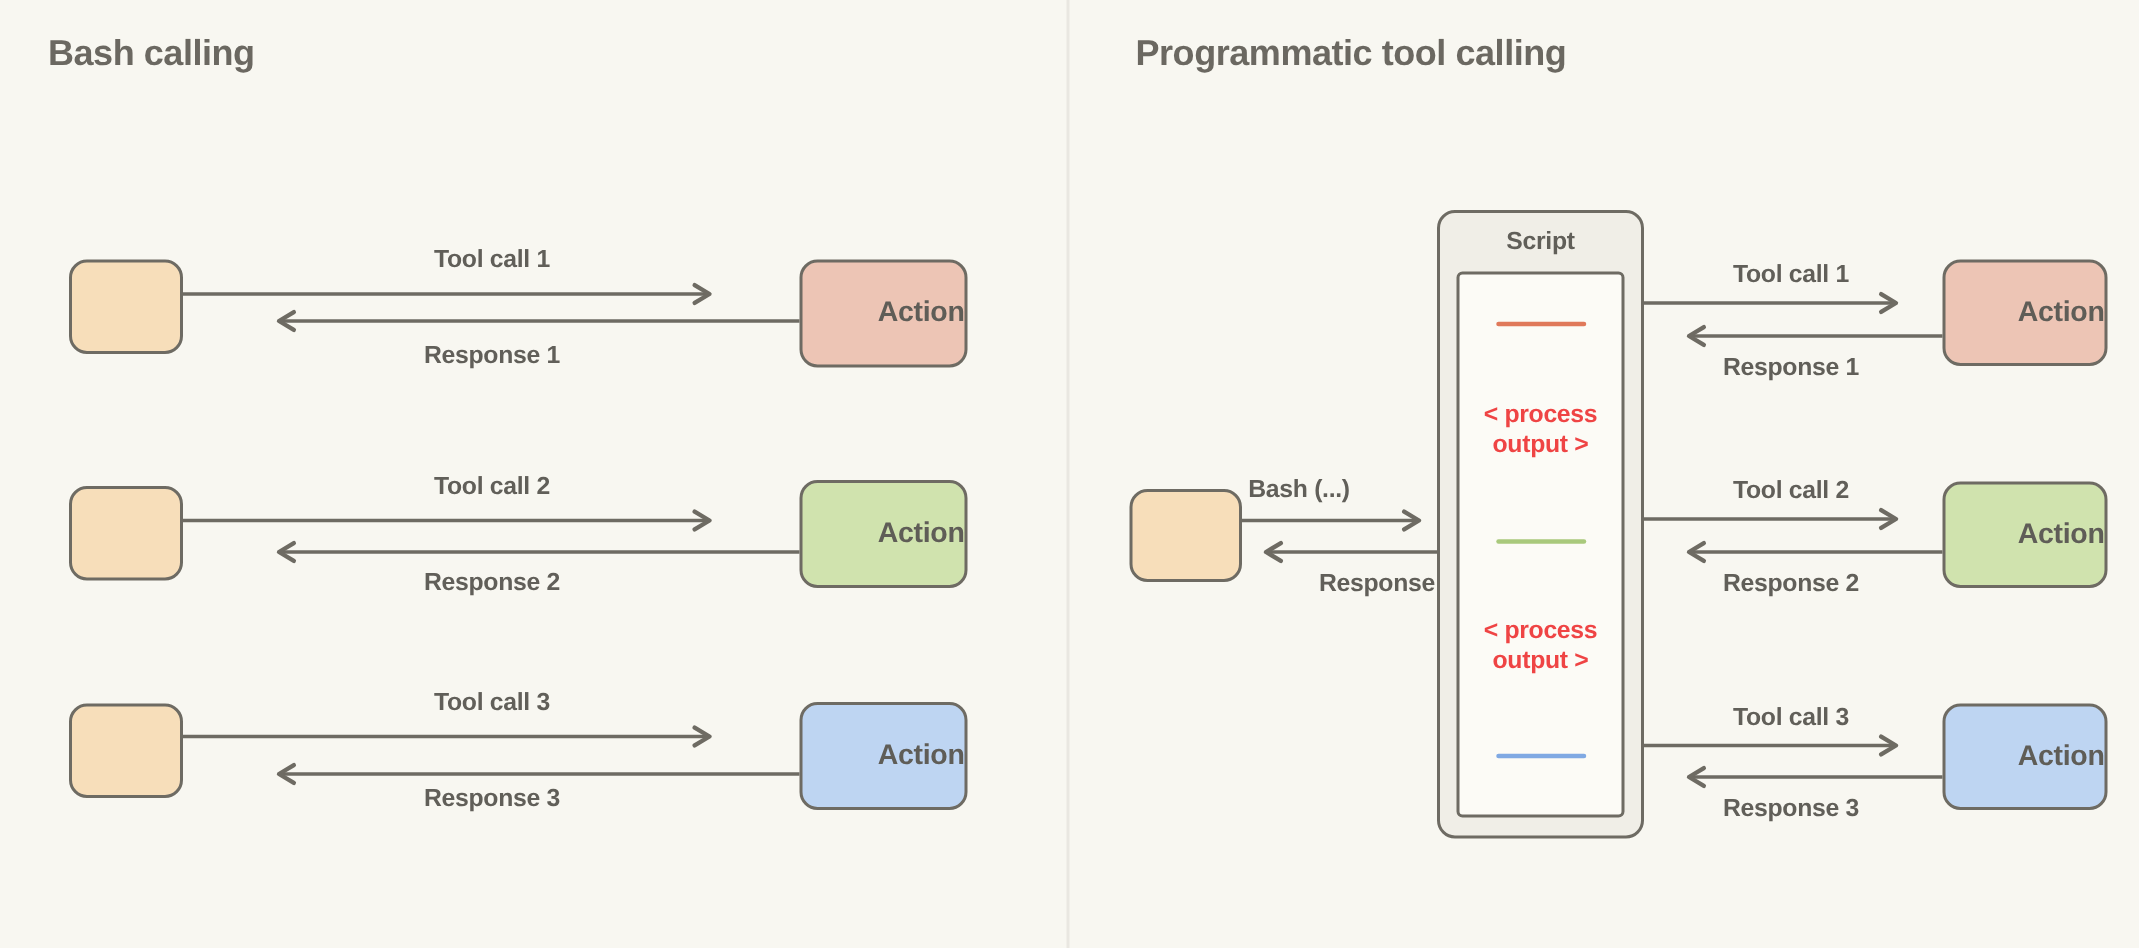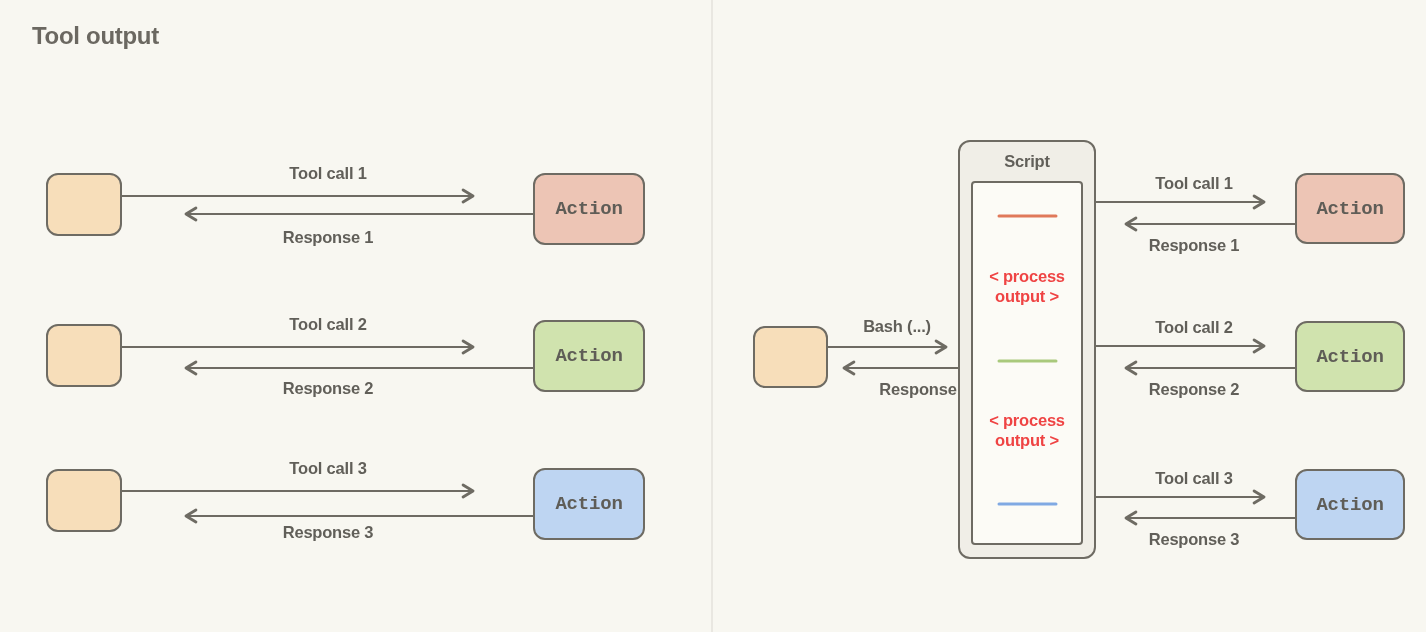--- a/index.html
+++ b/index.html
@@ -40,22 +40,21 @@
     white-space: nowrap;
   }
   .node {
     position: absolute;
     box-sizing: border-box;
     border: 2px solid #6E6B63;
     border-radius: 12px;
     z-index: 2;
     display: flex;
     align-items: center;
-    justify-content: center;
-    font-family: Liberation Mono, monospace;
+    justify-content: flex-end;
   }
   .action-label {
     font-size: 19px;
     font-weight: 700;
     color: #5F5D57;
     letter-spacing: -0.2px;
   }
   .flow-label {
     position: absolute;
     transform: translateX(-50%);
@@ -136,21 +135,21 @@
     <line x1="958" y1="368" x2="844" y2="368" stroke-width="2.2" marker-end="url(#arrow)" stroke="#6E6B63"></line>
 
     <line x1="1096" y1="202" x2="1264" y2="202" stroke-width="2.2" marker-end="url(#arrow)" stroke="#6E6B63"></line>
     <line x1="1295" y1="224" x2="1126" y2="224" stroke-width="2.2" marker-end="url(#arrow)" stroke="#6E6B63"></line>
     <line x1="1096" y1="346" x2="1264" y2="346" stroke-width="2.2" marker-end="url(#arrow)" stroke="#6E6B63"></line>
     <line x1="1295" y1="368" x2="1126" y2="368" stroke-width="2.2" marker-end="url(#arrow)" stroke="#6E6B63"></line>
     <line x1="1096" y1="497" x2="1264" y2="497" stroke-width="2.2" marker-end="url(#arrow)" stroke="#6E6B63"></line>
     <line x1="1295" y1="518" x2="1126" y2="518" stroke-width="2.2" marker-end="url(#arrow)" stroke="#6E6B63"></line>
   </svg>
 
-  <div class="panel-title" style="left:32px; top:22px;">Tool output</div>
+  <div class="panel-title" style="left:32px; top:22px;">Bash calling</div>
 
   <div class="node" style="left: 46px; top: 173px; width: 76px; height: 63px; background-color: rgb(247, 222, 186);"></div>
   <div class="node" style="left: 46px; top: 324px; width: 76px; height: 63px; background-color: rgb(247, 222, 186);"></div>
   <div class="node" style="left: 46px; top: 469px; width: 76px; height: 63px; background-color: rgb(247, 222, 186);"></div>
 
   <div class="flow-label" style="left:328px; top:164px;">Tool call 1</div>
   <div class="flow-label" style="left:328px; top:228px;">Response 1</div>
   <div class="flow-label" style="left:328px; top:315px;">Tool call 2</div>
   <div class="flow-label" style="left:328px; top:379px;">Response 2</div>
   <div class="flow-label" style="left:328px; top:459px;">Tool call 3</div>
@@ -159,24 +158,25 @@
   <div class="node" style="left: 533px; top: 173px; width: 112px; height: 72px; background-color: rgb(237, 197, 181);">
     <span class="action-label">Action</span>
   </div>
   <div class="node" style="left: 533px; top: 320px; width: 112px; height: 72px; background-color: rgb(208, 227, 174);">
     <span class="action-label">Action</span>
   </div>
   <div class="node" style="left: 533px; top: 468px; width: 112px; height: 72px; background-color: rgb(190, 213, 242);">
     <span class="action-label">Action</span>
   </div>
 
+  <div class="panel-title" style="left:757px; top:22px;">Programmatic tool calling</div>
 
   <div class="node" style="left: 753px; top: 326px; width: 75px; height: 62px; background-color: rgb(247, 222, 186);"></div>
 
-  <div class="flow-label" style="left:897px; top:317px;">Bash (...)</div>
+  <div class="flow-label" style="left:866px; top:317px;">Bash (...)</div>
   <div class="flow-label" style="left:918px; top:380px;">Response</div>
 
   <div class="script-outer" style="left: 958px; top: 140px; width: 138px; height: 419px; background-color: rgb(240, 238, 231);"></div>
   <div class="script-title" style="left:1027px; top:152px;">Script</div>
   <div class="script-inner" style="left: 971px; top: 181px; width: 112px; height: 364px; background-color: rgb(252, 251, 246);"></div>
 
   <div class="process-output" style="left:1027px; top:266px;">&lt; process output &gt;</div>
   <div class="process-output" style="left:1027px; top:410px;">&lt; process output &gt;</div>
 
   <svg class="dash-layer" viewBox="0 0 1426 632">

